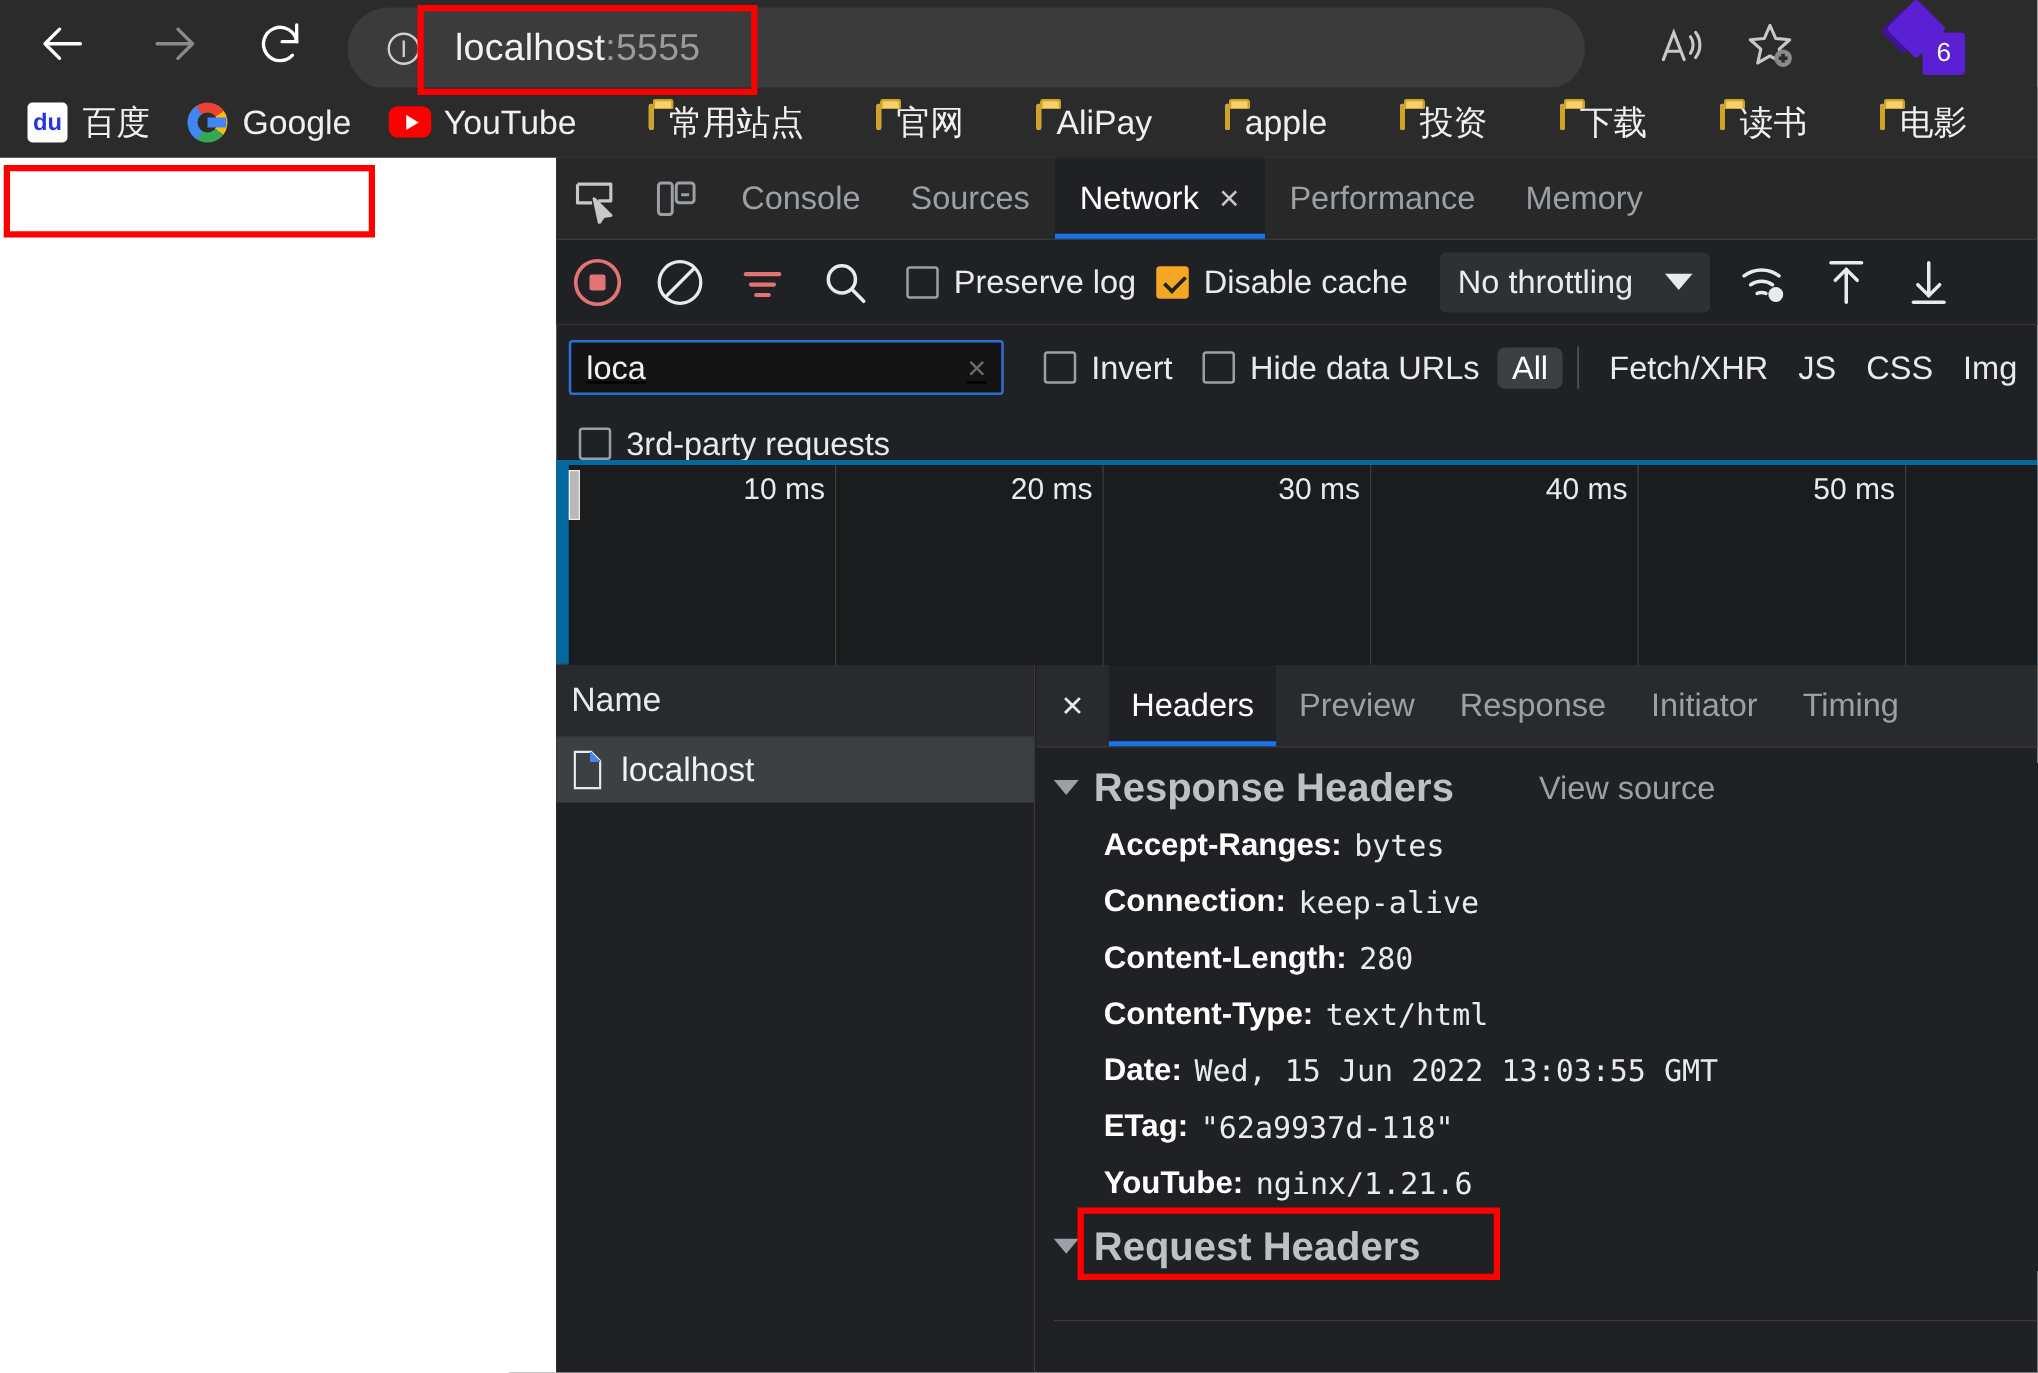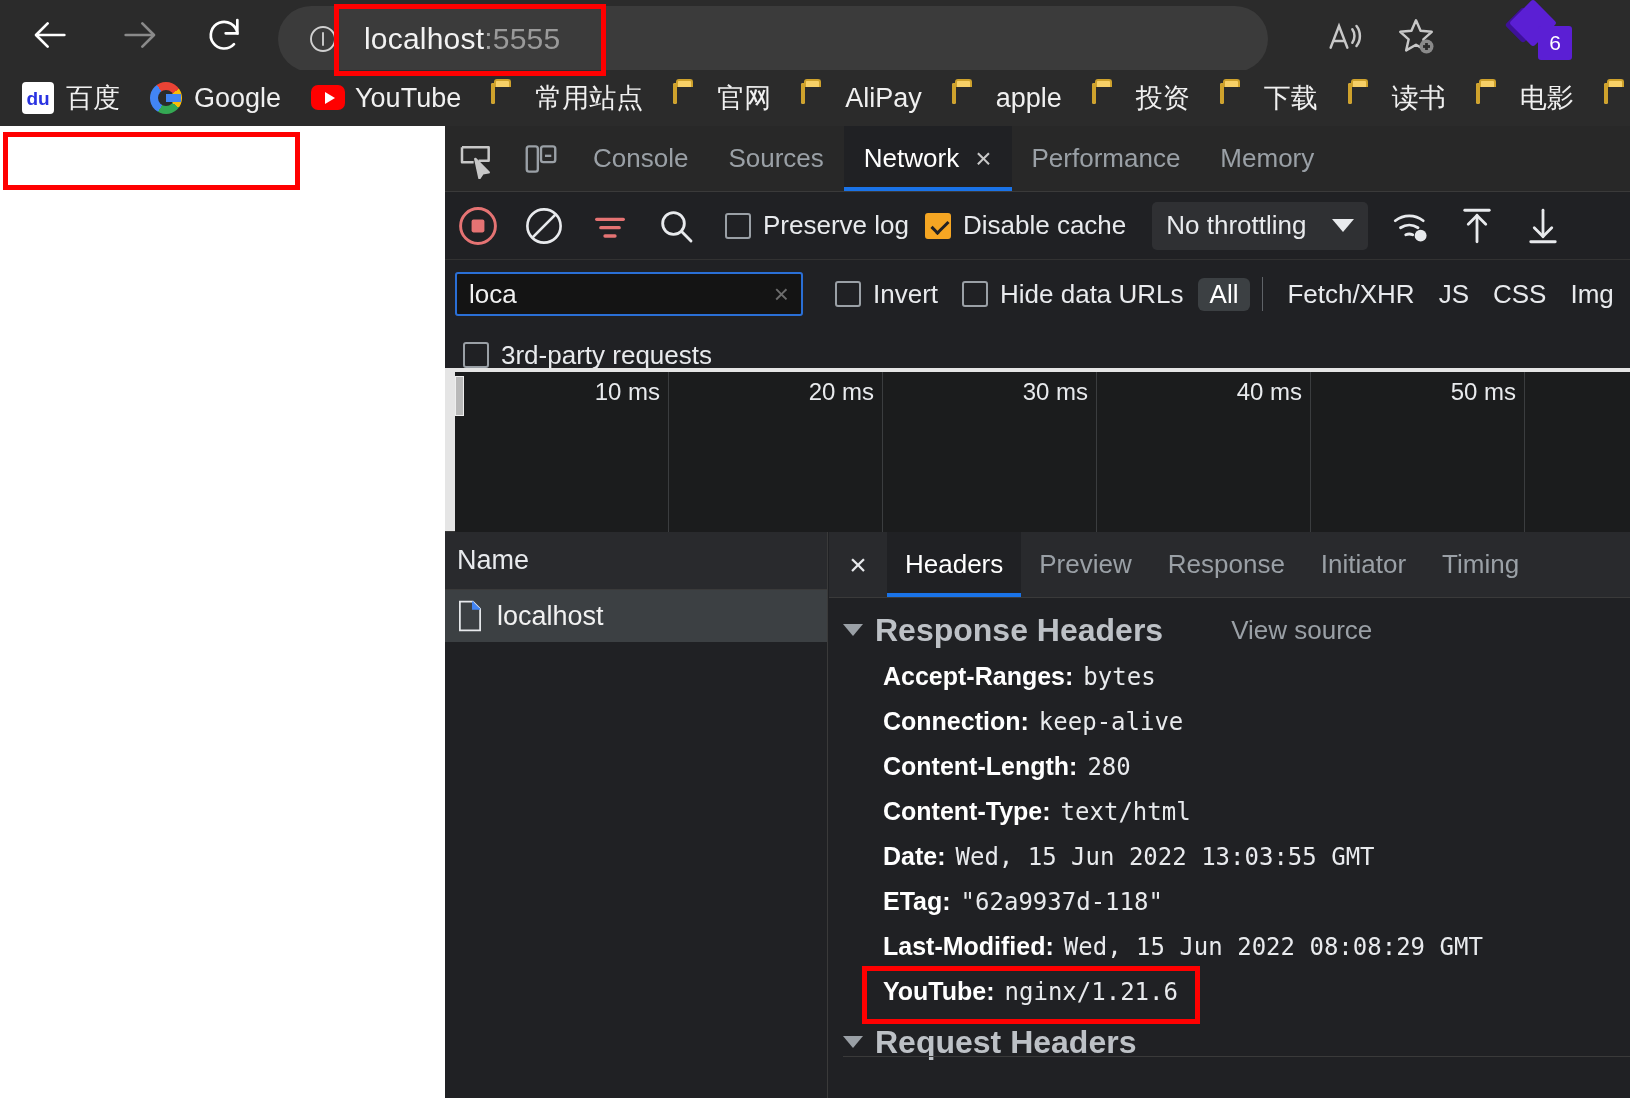--- a/index.html
+++ b/index.html
@@ -74,21 +74,21 @@
     background: #2b2b2b; display: flex; align-items: center;
     padding-left: 22px; overflow: hidden; white-space: nowrap;
   }
   .bm {
     display: inline-flex; align-items: center; height: 44px;
     margin-right: 30px; flex: 0 0 auto;
   }
   .bm-label {
     margin-left: 12px; color: #f0f0f0; font-size: 27px; white-space: nowrap;
   }
-  .bm-ico { width: 32px; height: 32px; flex: 0 0 auto; position: relative; }
+  .bm-ico { width: 32px; height: 32px; flex: 0 0 auto; position: relative; text-align: right; }
   .ico-folder {
     width: 32px; height: 26px; background: #f7d067;
     border: 2px solid #cfa22c; border-radius: 3px; position: relative; top: 3px;
   }
   .ico-folder::before {
     content:""; position:absolute; left: 1px; top: -6px; width: 13px; height: 6px;
     background:#f7d067; border: 2px solid #cfa22c; border-bottom:none;
     border-radius: 3px 3px 0 0;
   }
   .ico-baidu {
@@ -196,40 +196,40 @@
     border-top: 13px solid #e8eaed;
   }
 
   .dt-filterbar {
     position:absolute; left:0; top: 134px; width: 1185px; height: 68px;
     display:flex; align-items:center; padding-left: 10px;
   }
   .filter-input {
     width: 348px; height: 44px; background:#141414;
     border: 2px solid #2a6fd6; border-radius: 3px;
-    display:flex; align-items:center; padding: 0 12px;
+    display:flex; align-items:center; padding: 0 12px; text-decoration: underline;
   }
   .filter-value { color:#f1f1f1; font-size: 26px; flex:1; }
   .filter-clear { color:#6d6d6d; font-size: 26px; }
 
   .type-pill {
     padding: 1px 12px; border-radius: 6px; font-size: 26px; color:#e8eaed;
   }
   .type-pill.active { background:#3c4043; color:#ffffff; }
   .type-sep { width:1px; height: 34px; background:#5f6368; margin: 0 12px; }
 
   .dt-thirdparty {
     position:absolute; left: 18px; top: 202px; height: 54px;
     display:flex; align-items:center;
   }
 
   
   .dt-overview {
     position: absolute; left: 0; top: 242px; width: 1185px; height: 164px;
-    background: #e5e5e5; border-bottom: 1px solid #3a3a3a;
+    background: #0369a1; border-bottom: 1px solid #3a3a3a;
   }
   .ov-inner {
     position:absolute; left: 10px; top: 4px; right: 0; height: 160px;
     background:#1b1c1d;
   }
   .ov-handle {
     position:absolute; left: 0px; top: 4px; width: 9px; height: 40px;
     background: #b9b9b9; border: 1px solid #eee;
   }
   .ov-grid {
@@ -643,24 +643,20 @@
       </div>
       <div class="hdr-row">
         <span class="hdr-key">Date:</span>
         <span class="hdr-val">Wed, 15 Jun 2022 13:03:55 GMT</span>
       </div>
       <div class="hdr-row">
         <span class="hdr-key">ETag:</span>
         <span class="hdr-val">"62a9937d-118"</span>
       </div>
       <div class="hdr-row">
-        <span class="hdr-key">Last-Modified:</span>
-        <span class="hdr-val">Wed, 15 Jun 2022 08:08:29 GMT</span>
-      </div>
-      <div class="hdr-row">
         <span class="hdr-key">YouTube:</span>
         <span class="hdr-val">nginx/1.21.6</span>
       </div>
 
       <div class="hdr-divider" style="top:524px"></div>
 
       <div class="hdr-section" style="margin-top:4px">
         <span class="hdr-caret"></span>
         <span class="hdr-section-title">Request Headers</span>
       </div>

